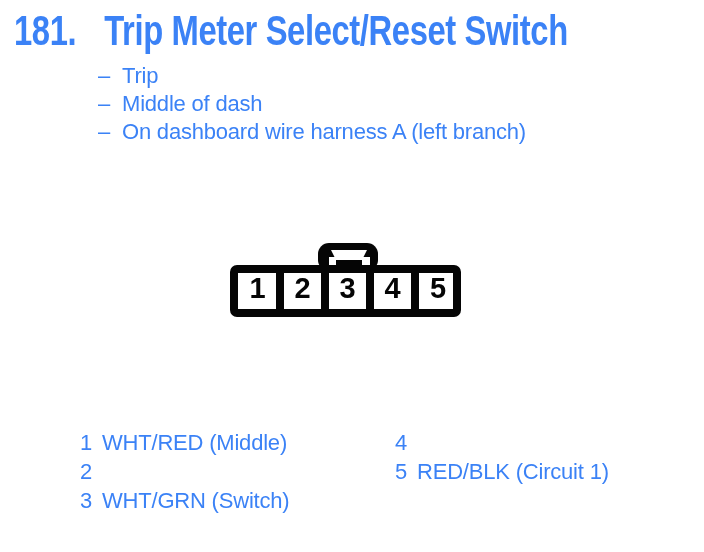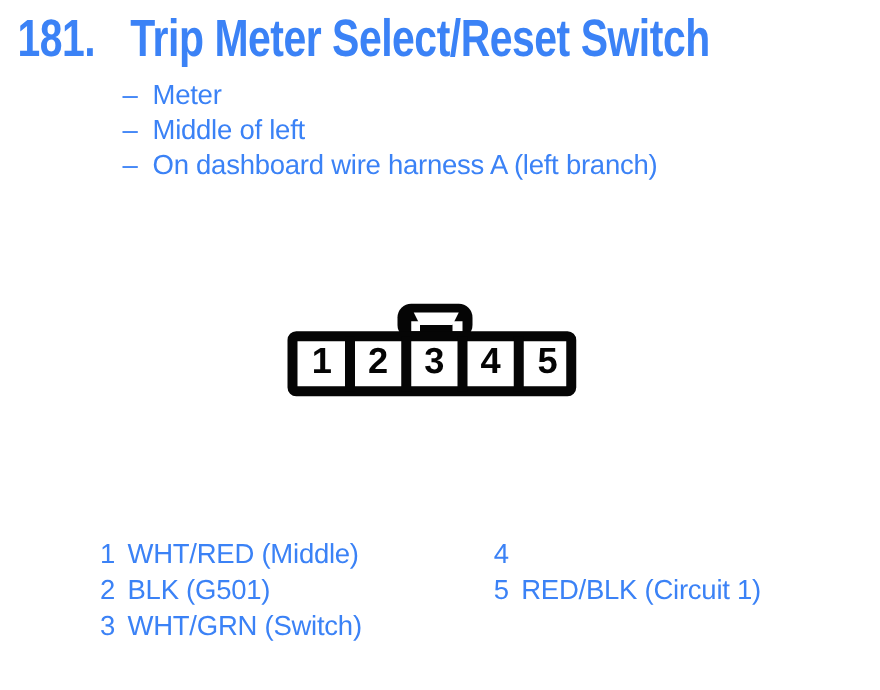--- a/index.html
+++ b/index.html
@@ -52,25 +52,25 @@
 <div class="page">
 
   <div class="title-row">
     <span class="title-num">181.</span>
     <span>Trip Meter Select/Reset Switch</span>
   </div>
 
   <div class="bullets">
     <div class="bullet">
       <span class="dash">–</span>
-      <span>Meter</span>
+      <span>Trip</span>
     </div>
     <div class="bullet">
       <span class="dash">–</span>
-      <span>Middle of left</span>
+      <span>Middle of dash</span>
     </div>
     <div class="bullet">
       <span class="dash">–</span>
       <span>On dashboard wire harness A (left branch)</span>
     </div>
   </div>
 
   <div class="connector">
     <svg width="245" height="85" viewBox="0 0 245 85">
 
@@ -100,21 +100,20 @@
     </svg>
   </div>
 
   <div class="legend-col legend-left">
     <div class="legend-row">
       <span class="pin-id">1</span>
       <span>WHT/RED (Middle)</span>
     </div>
     <div class="legend-row">
       <span class="pin-id">2</span>
-      <span>BLK (G501)</span>
     </div>
     <div class="legend-row">
       <span class="pin-id">3</span>
       <span>WHT/GRN (Switch)</span>
     </div>
   </div>
 
   <div class="legend-col legend-right">
     <div class="legend-row">
       <span class="pin-id">4</span>

